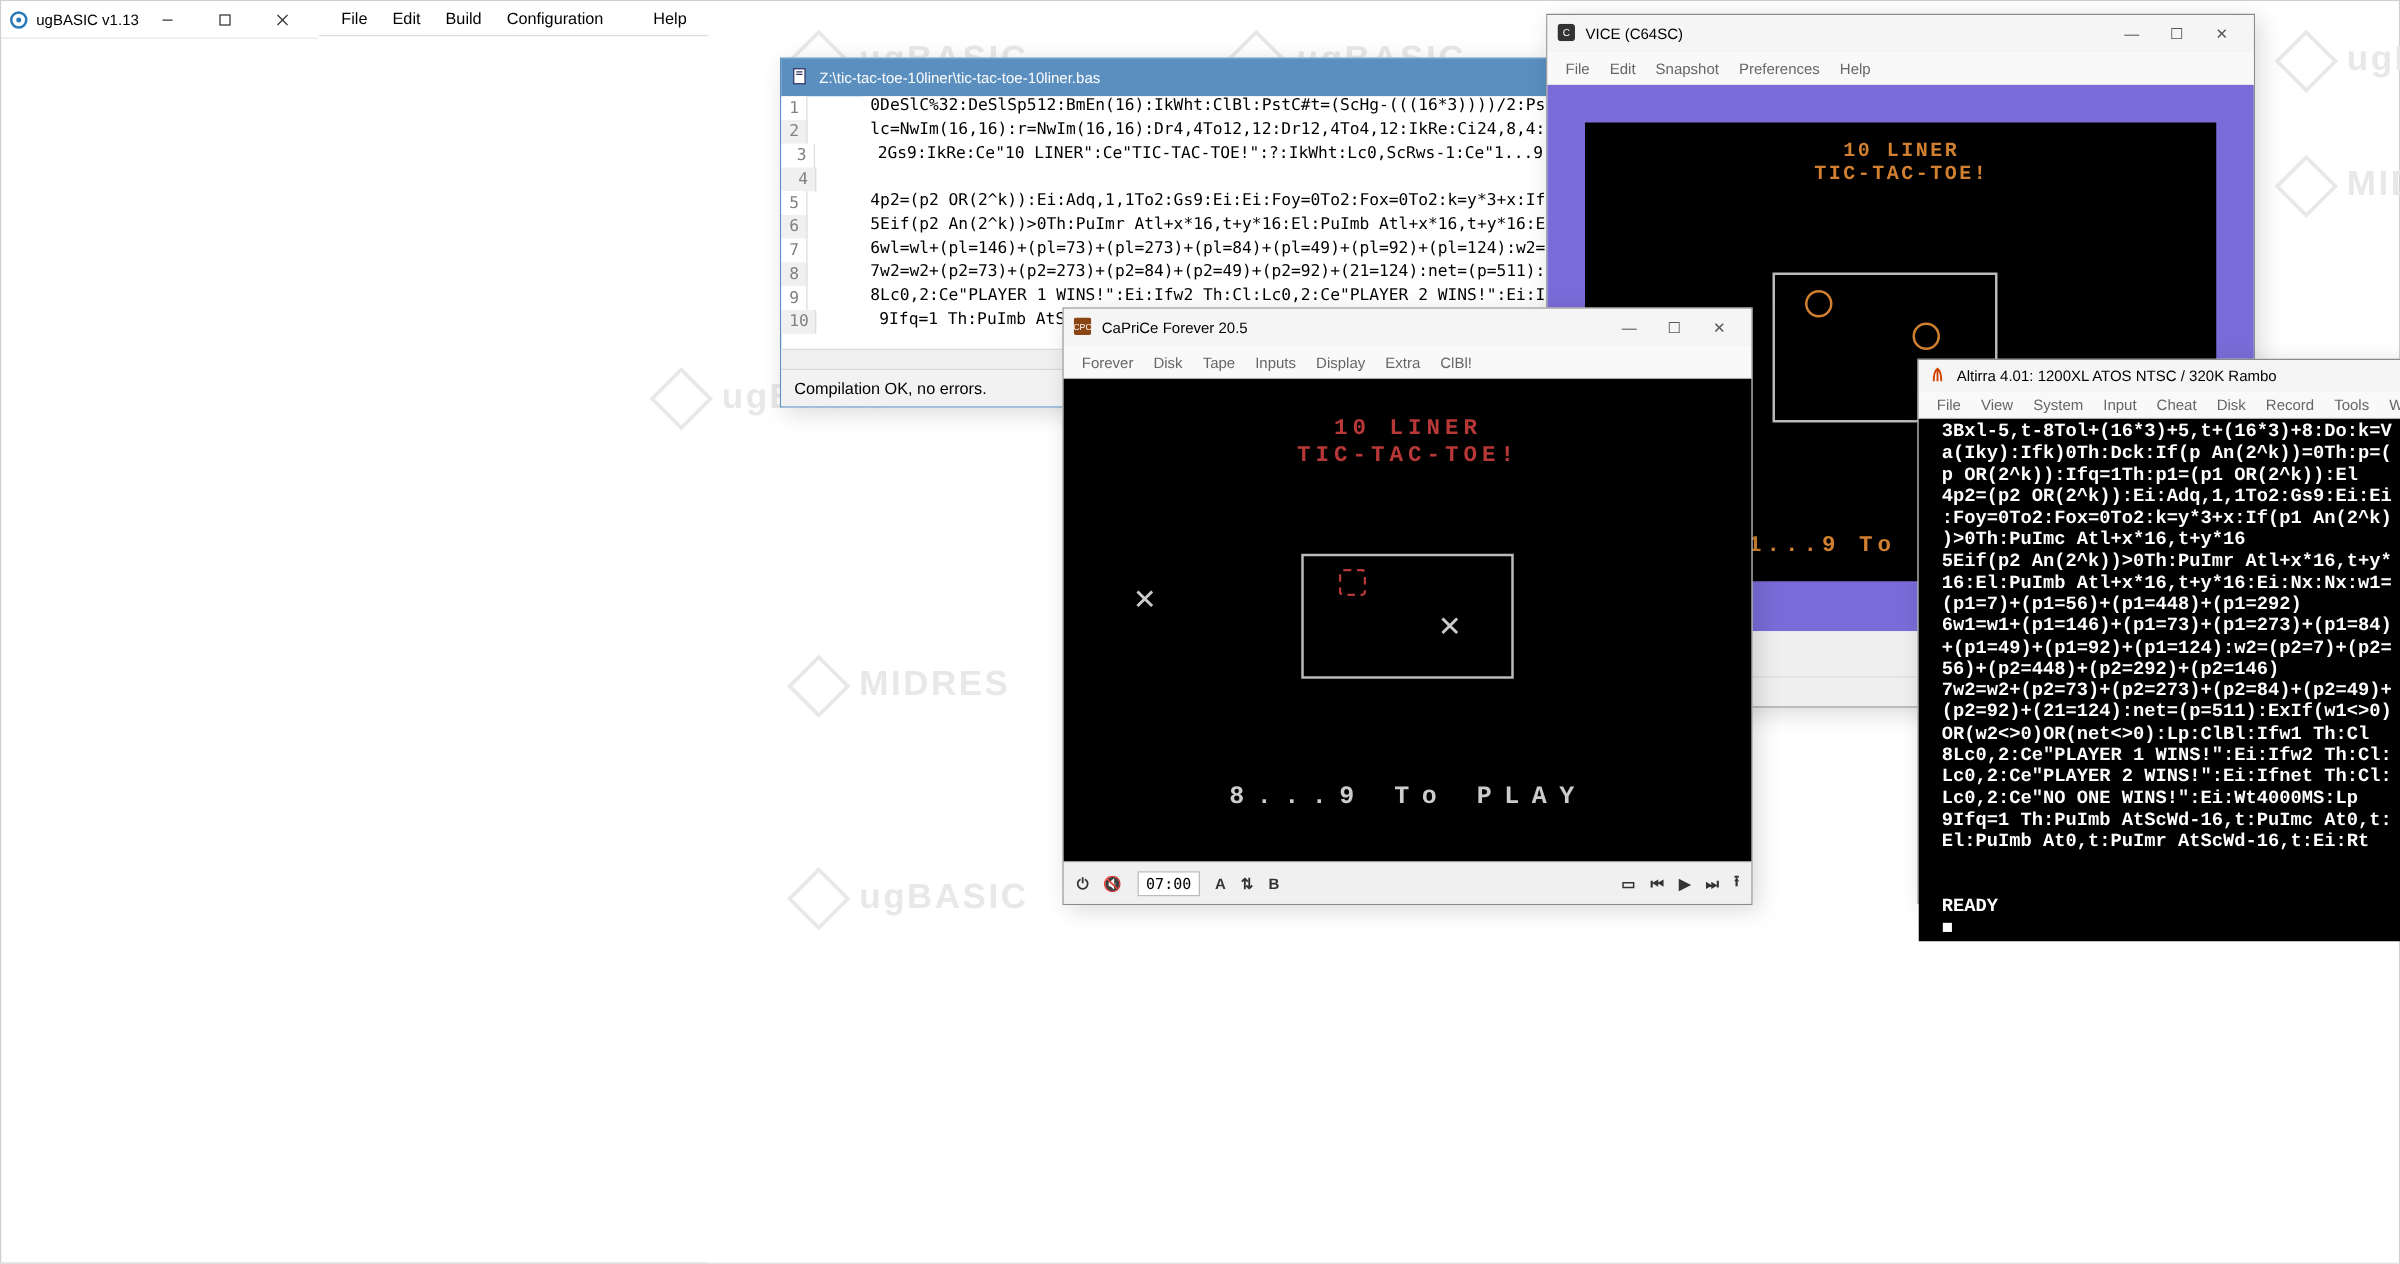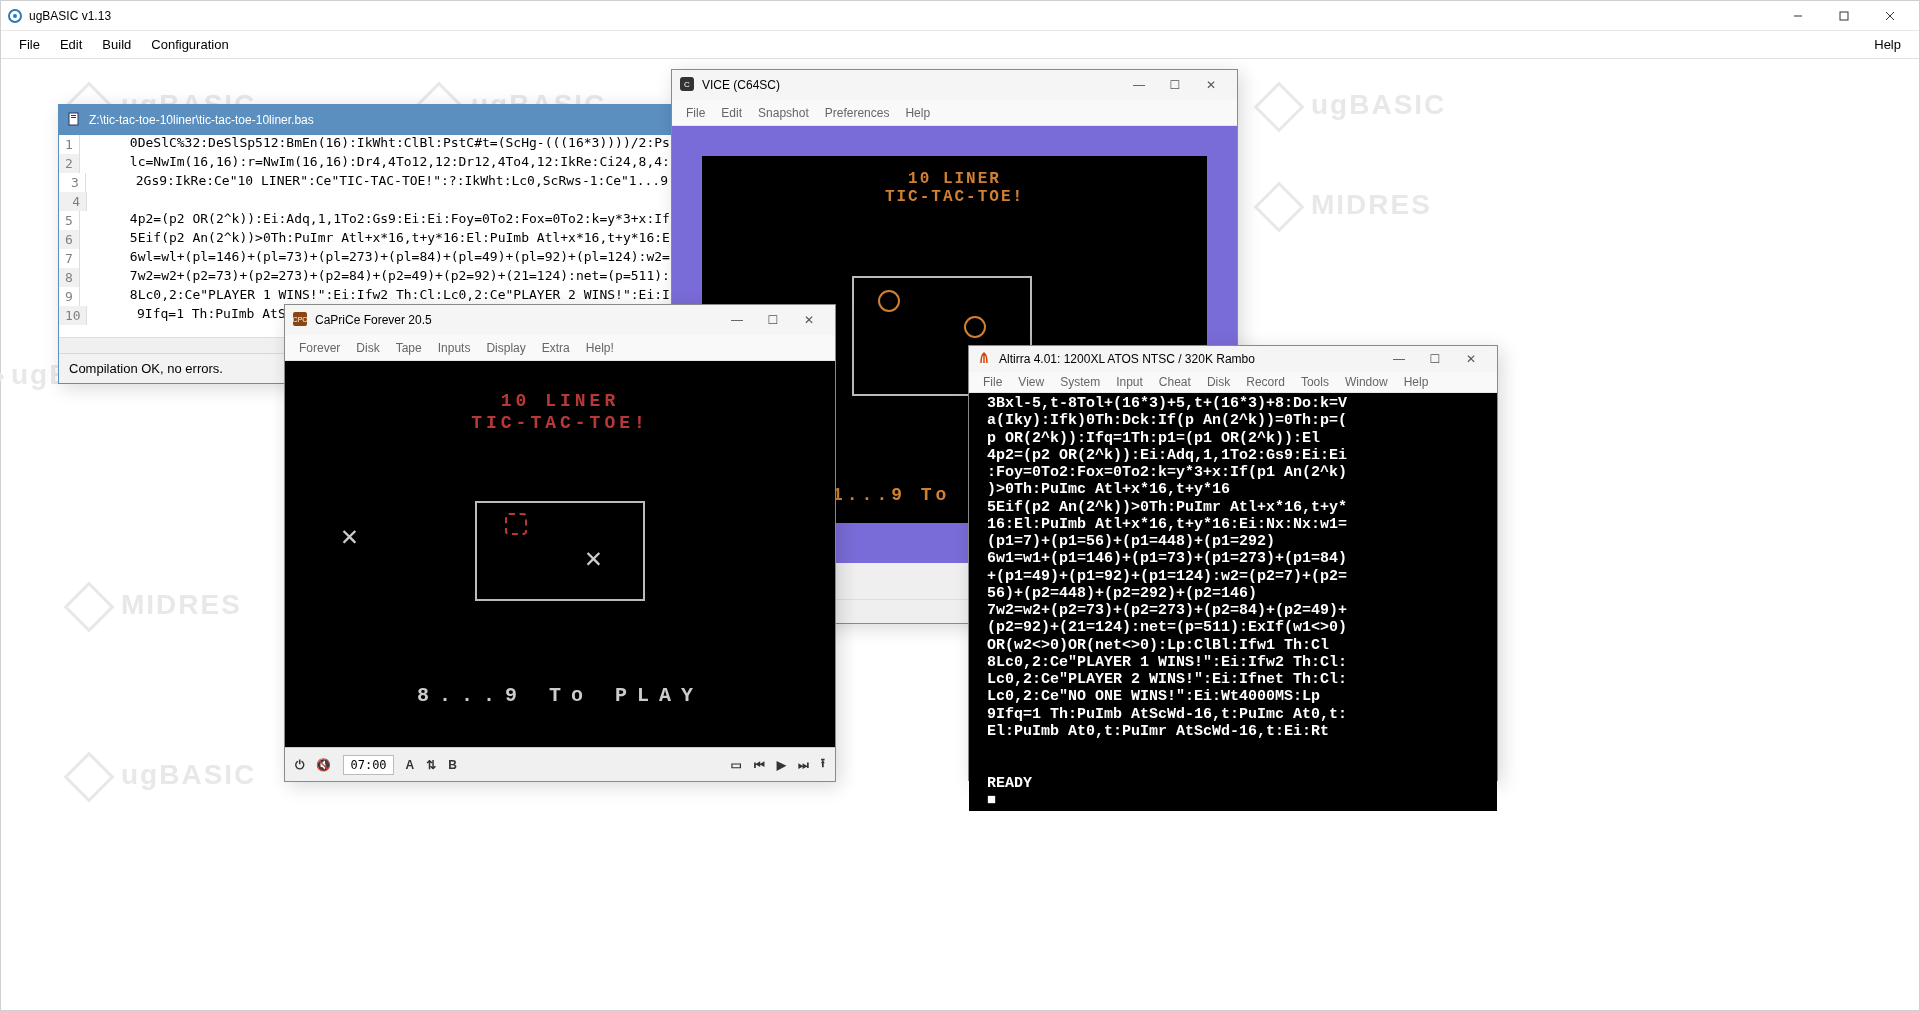--- a/index.html
+++ b/index.html
@@ -9,21 +9,21 @@
     width: 1920px;
     height: 1011px;
     overflow: hidden;
     position: relative;
   }
   
   .main-window {
     position: absolute; inset: 0;
     background: #fff;
     border: 1px solid #d0d0d0;
-    display: flex; flex-direction: column;
+    display: flex; flex-direction: row;
   }
   .main-titlebar {
     height: 30px; display: flex; align-items: center;
     background: #fff; border-bottom: 1px solid #e8e8e8;
     padding: 0 6px;
     font-size: 12px;
   }
   .main-titlebar .icon { width:16px;height:16px;margin-right:6px;display:flex;align-items:center;justify-content:center; }
   .titlebar-buttons { margin-left:auto; display:flex; }
   .titlebar-buttons div { width:46px;height:30px;display:flex;align-items:center;justify-content:center;color:#333; }
@@ -264,21 +264,21 @@
           <div>✕</div>
         </div>
       </div>
       <div class="cmenubar">
         <span>Forever</span>
         <span>Disk</span>
         <span>Tape</span>
         <span>Inputs</span>
         <span>Display</span>
         <span>Extra</span>
-        <span>Help!</span>
+        <span>ClBl!</span>
       </div>
       <div class="screen">
         <div class="gtitle" style="top:30px;color:#b83838;">10 LINER</div>
         <div class="gtitle" style="top:52px;color:#b83838;">TIC-TAC-TOE!</div>
         <div class="xmark" style="left:56px;top:158px;color:#ccc;">✕</div>
         <div class="gamebox" style="left:190px;top:140px;width:170px;height:100px;border-color:#bbb;">
           <div style="position:absolute;left:28px;top:10px;width:22px;height:22px;border:2px dashed #b83838;border-radius:4px;"></div>
           <div class="xmark" style="left:108px;top:38px;color:#ccc;">✕</div>
         </div>
         <div class="play">8...9 To PLAY</div>

